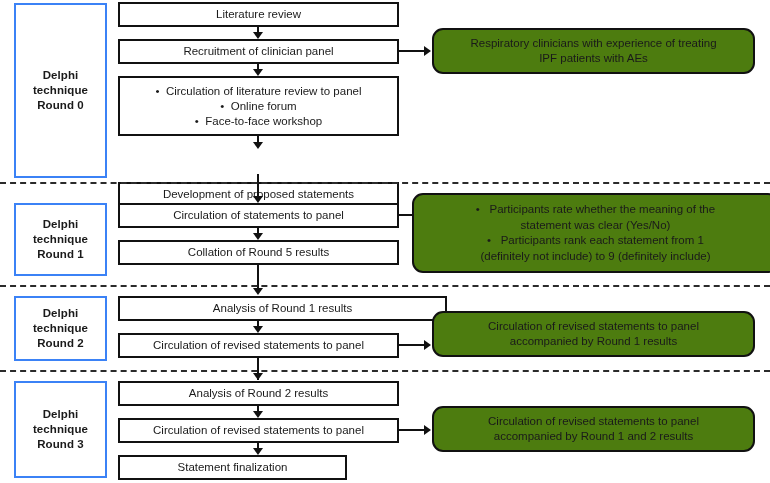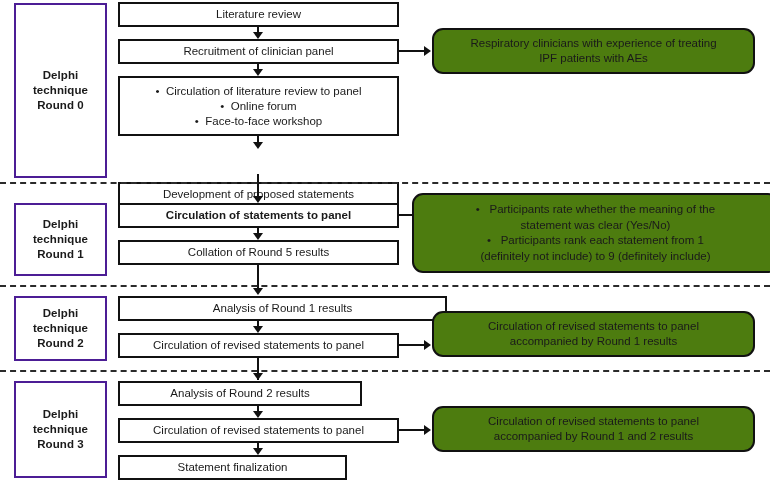--- a/index.html
+++ b/index.html
@@ -17,21 +17,21 @@
     height: 483px;
     background: #ffffff;
     overflow: hidden;
   }
 
   
   .abs { position: absolute; box-sizing: border-box; }
 
   
   .round-label {
-    border: 2px solid #4c1d95;
+    border: 2px solid #3b82f6;
     background: #ffffff;
     display: flex;
     align-items: center;
     justify-content: center;
     text-align: center;
     font-weight: bold;
     font-size: 11.5px;
     line-height: 15px;
     letter-spacing: .1px;
   }
@@ -162,21 +162,21 @@
   <div class="abs divider" style="top:182px;"></div>
 
   <div class="abs round-label" style="left:14px; top:203px; width:93px; height:73px;">
     <span class="box-text">
       <span>Delphi</span><br>
       <span>technique</span><br>
       <span>Round 1</span>
     </span>
   </div>
 
-  <div class="abs proc-box" style="left:118px; top:203px; width:281px; height:25px;font-weight:bold;">
+  <div class="abs proc-box" style="left:118px; top:203px; width:281px; height:25px;">
     <span class="box-text">Circulation of statements to panel</span>
   </div>
 
   <div class="abs h-line" style="left:399px; top:214px; width:28px; height:2px;"></div>
   <div class="abs arrow-right" style="left:424px; top:210px;"></div>
 
   <div class="abs note-box" style="left:412px; top:193px; width:367px; height:80px;">
     <span class="bullet-lines">
       <span class="bl">
         <span>•</span>&nbsp;&nbsp;
@@ -238,21 +238,21 @@
   <div class="abs divider" style="top:370px;"></div>
 
   <div class="abs round-label" style="left:14px; top:381px; width:93px; height:97px;">
     <span class="box-text">
       <span>Delphi</span><br>
       <span>technique</span><br>
       <span>Round 3</span>
     </span>
   </div>
 
-  <div class="abs proc-box" style="left:118px; top:381px; width:244px; height:25px;">
+  <div class="abs proc-box" style="left:118px; top:381px; width:281px; height:25px;">
     <span class="box-text">Analysis of Round 2 results</span>
   </div>
 
   <div class="abs v-line" style="left:257px; top:406px; width:2px; height:7px;"></div>
   <div class="abs arrow-down" style="left:253px; top:411px;"></div>
 
   <div class="abs proc-box" style="left:118px; top:418px; width:281px; height:25px;">
     <span class="box-text">Circulation of revised statements to panel</span>
   </div>
 

